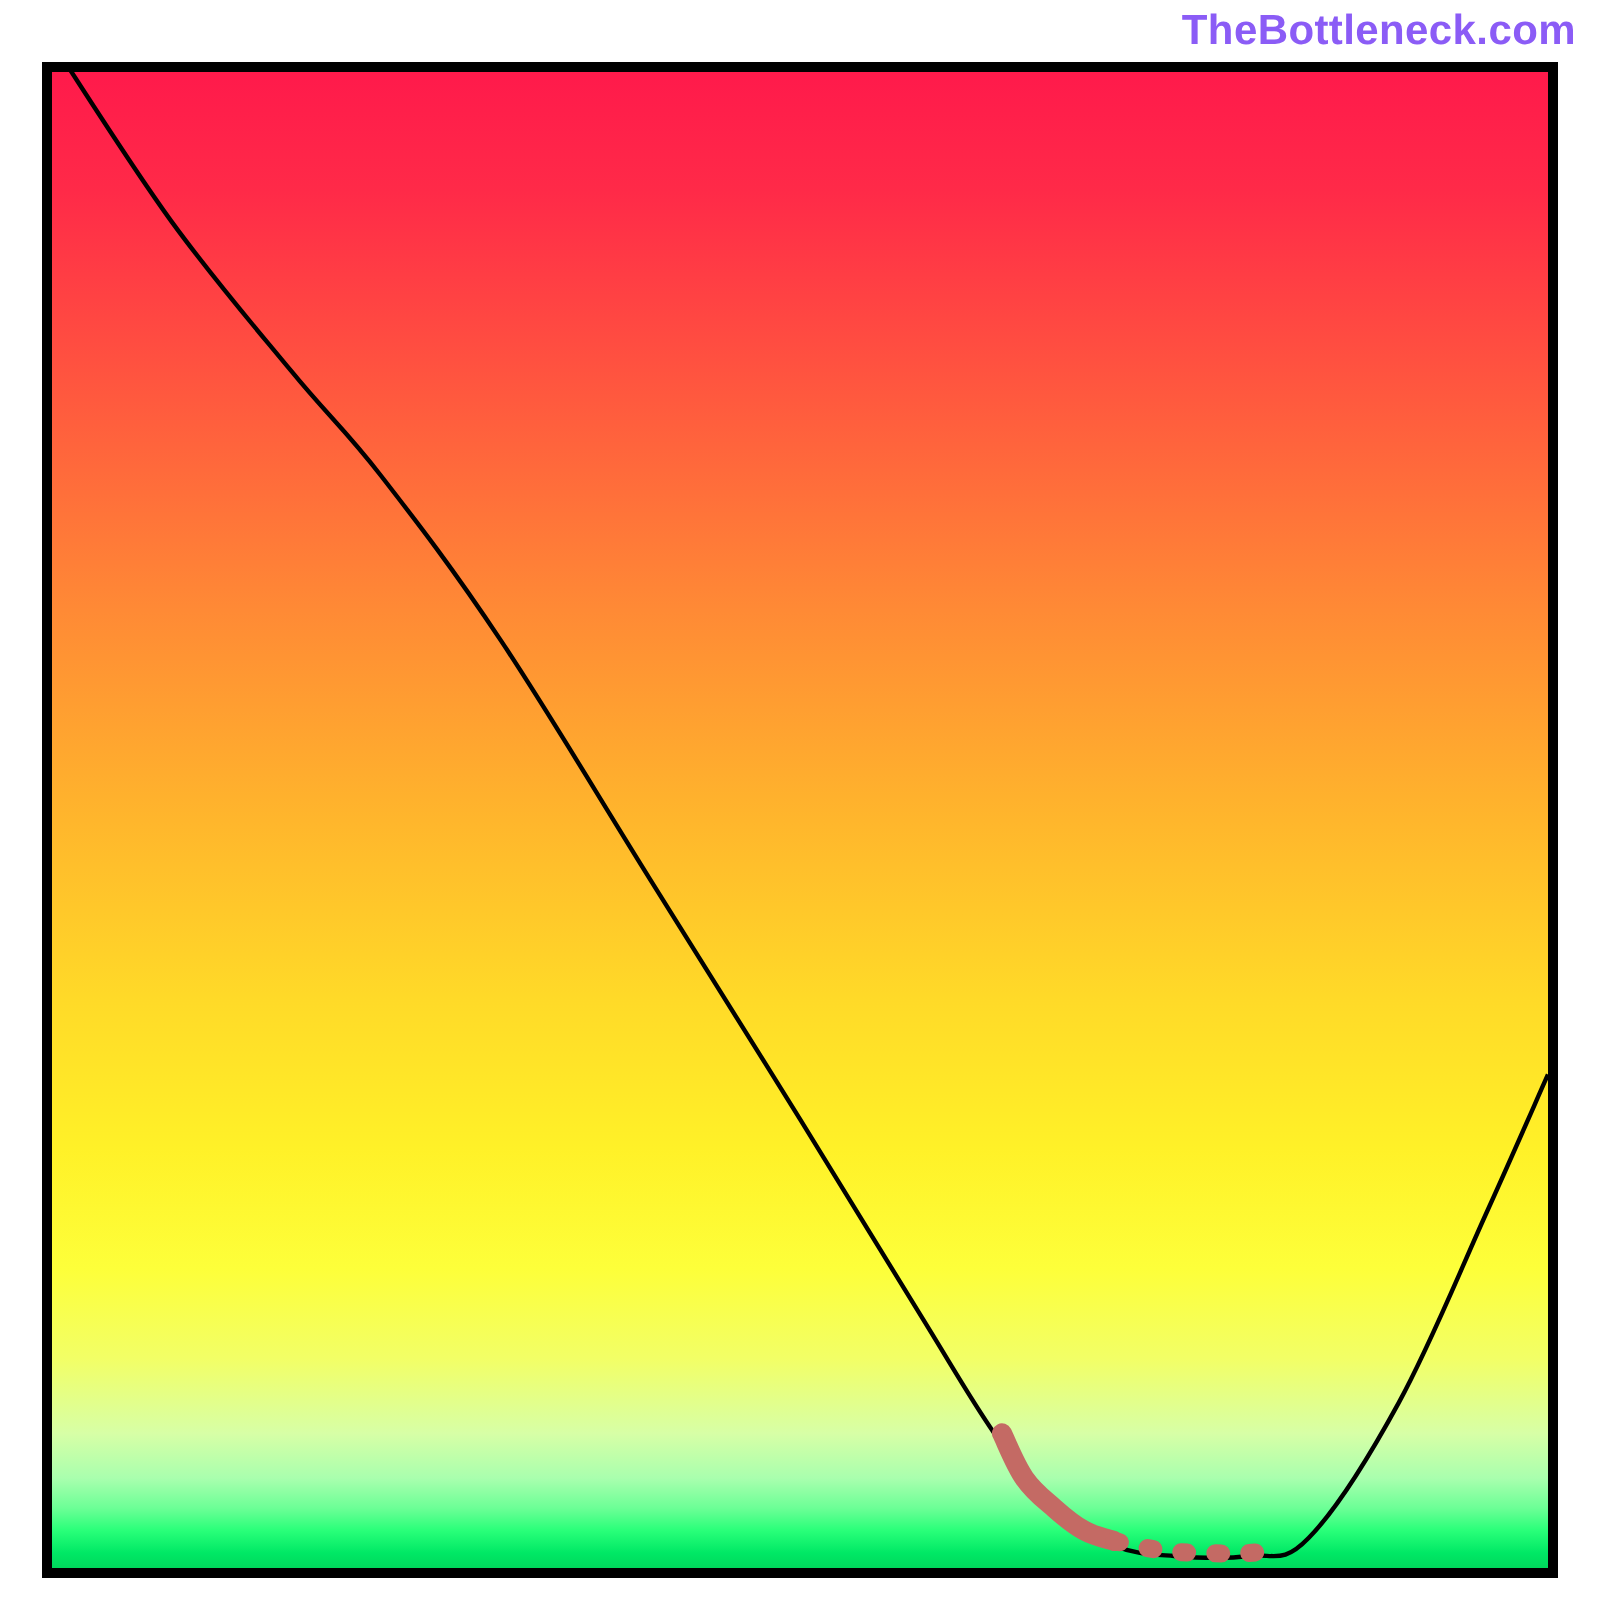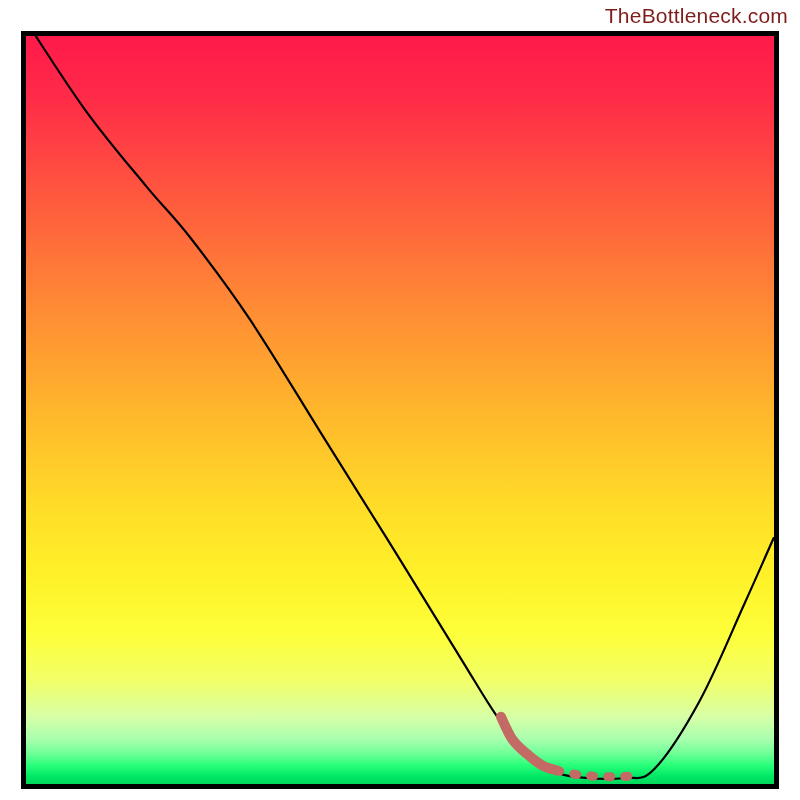--- a/index.html
+++ b/index.html
@@ -9,22 +9,22 @@
     background: #ffffff;
     font-family: Arial, Helvetica, sans-serif;
     position: relative;
     overflow: hidden;
   }
   .watermark {
     position: absolute;
     top: 4px;
     right: 12px;
     font-size: 21px;
-    font-weight: 400;
-    color: #7f1d1d;
+    font-weight: 700;
+    color: #8b5cf6;
     letter-spacing: 0.2px;
   }
   .plot-frame {
     position: absolute;
     left: 21px;
     top: 31px;
     width: 758px;
     height: 758px;
     border: 5px solid #000;
     overflow: hidden;

